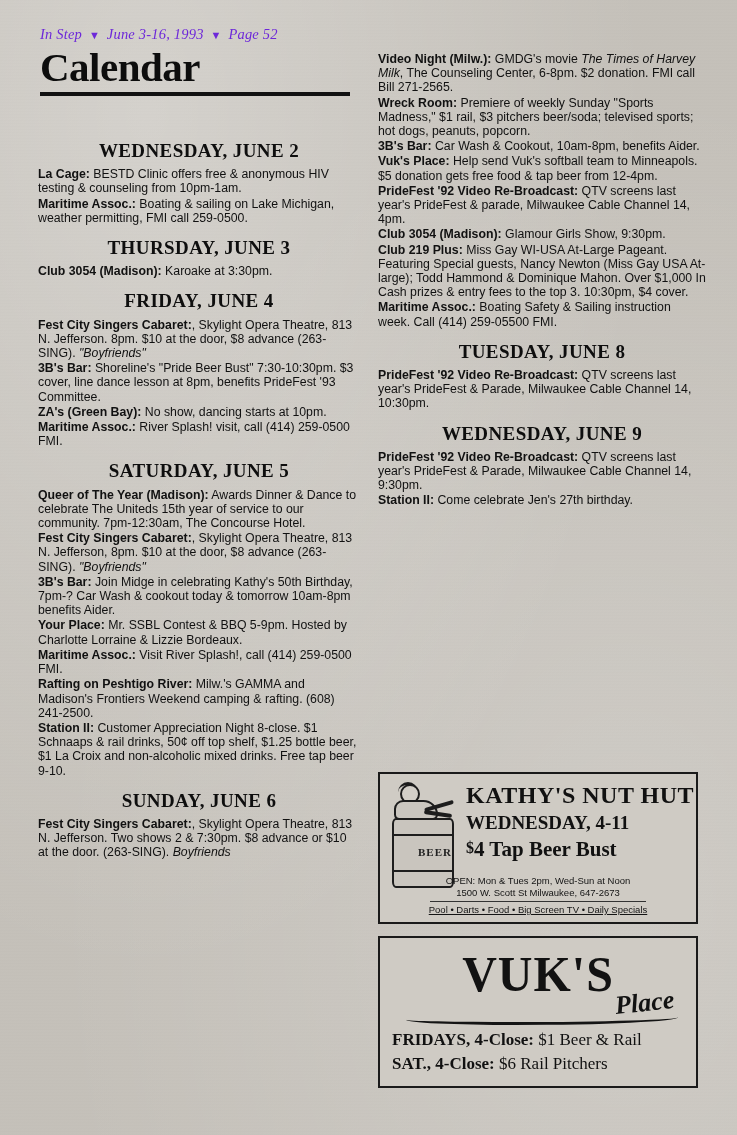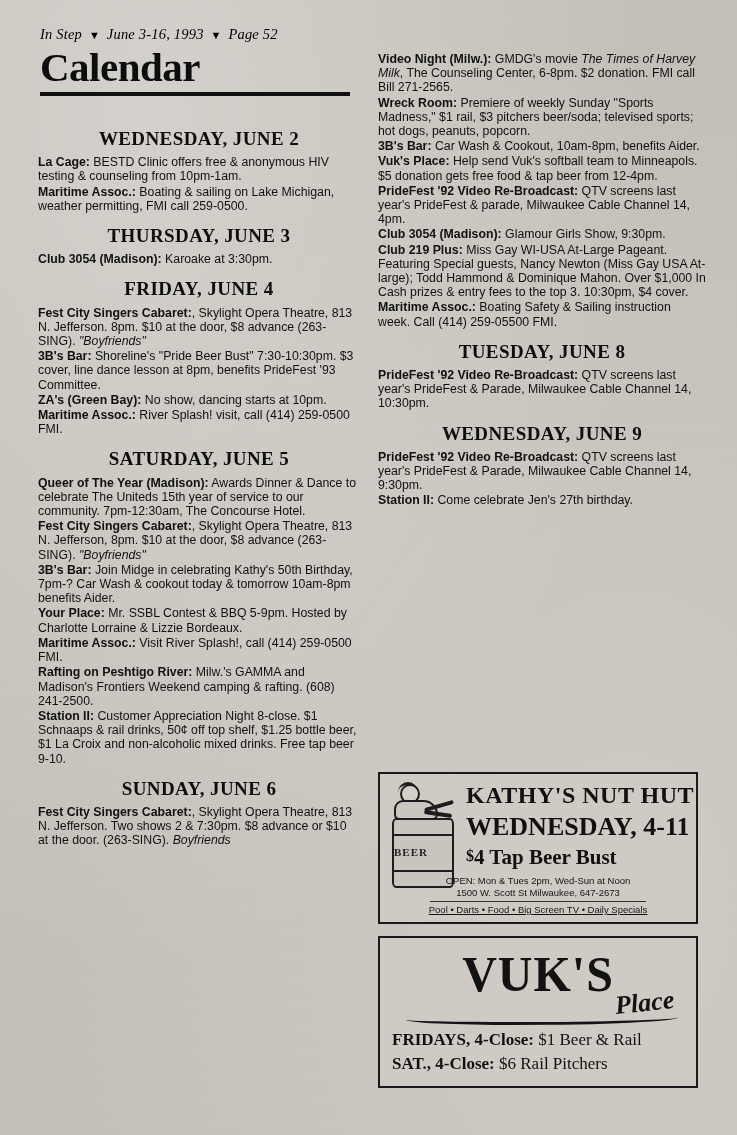--- a/index.html
+++ b/index.html
@@ -44,21 +44,21 @@
   .masthead {
     position: absolute;
     left: 40px;
     top: 26px;
     width: 320px;
   }
   .masthead-line {
     font-family: "Liberation Serif", serif;
     font-style: italic;
     font-size: 14.5px;
-    color: #000000;
+    color: #6d28d9;
     letter-spacing: 0.2px;
     white-space: nowrap;
   }
   .masthead-line .sep {
     font-style: normal;
     font-size: 11px;
     padding: 0 3px;
   }
   .calendar-title {
     font-family: "Liberation Serif", serif;
@@ -96,21 +96,21 @@
 
   .dayhead {
     font-family: "Liberation Serif", serif;
     font-size: 19px;
     font-weight: bold;
     text-align: center;
     letter-spacing: 0.4px;
     margin: 16px 0 9px 0;
     color: #0e0e0e;
   }
-  .dayhead.first { margin-top: 4px; }
+  .dayhead.first { margin-top: 16px; }
 
   .entry {
     margin: 0 0 1px 0;
     text-align: left;
   }
   .entry + .entry { margin-top: 1px; }
   .entry b {
     font-weight: bold;
   }
   .entry i {
@@ -148,21 +148,21 @@
   .nut-line1 {
     font-family: "Liberation Serif", serif;
     font-weight: bold;
     font-size: 24px;
     letter-spacing: 0.5px;
     color: #111;
   }
   .nut-line2 {
     font-family: "Liberation Serif", serif;
     font-weight: bold;
-    font-size: 26px;
+    font-size: 19px;
     margin-top: 3px;
     color: #111;
   }
   .nut-line3 {
     font-family: "Liberation Serif", serif;
     font-weight: bold;
     font-size: 21px;
     margin-top: 3px;
     color: #111;
   }
@@ -209,21 +209,21 @@
     position: absolute;
     left: -2px; right: -2px;
     bottom: 14px;
     height: 2px;
     background: #1d1d1d;
   }
   .keg-label {
     position: absolute;
     left: 0; right: 0;
     top: 26px;
-    text-align: left;
+    text-align: right;
     font-family: "Liberation Serif", serif;
     font-weight: bold;
     font-size: 11px;
     color: #222;
     letter-spacing: 1px;
   }
   .figure {
     position: absolute;
     left: 6px;
     top: 8px;

